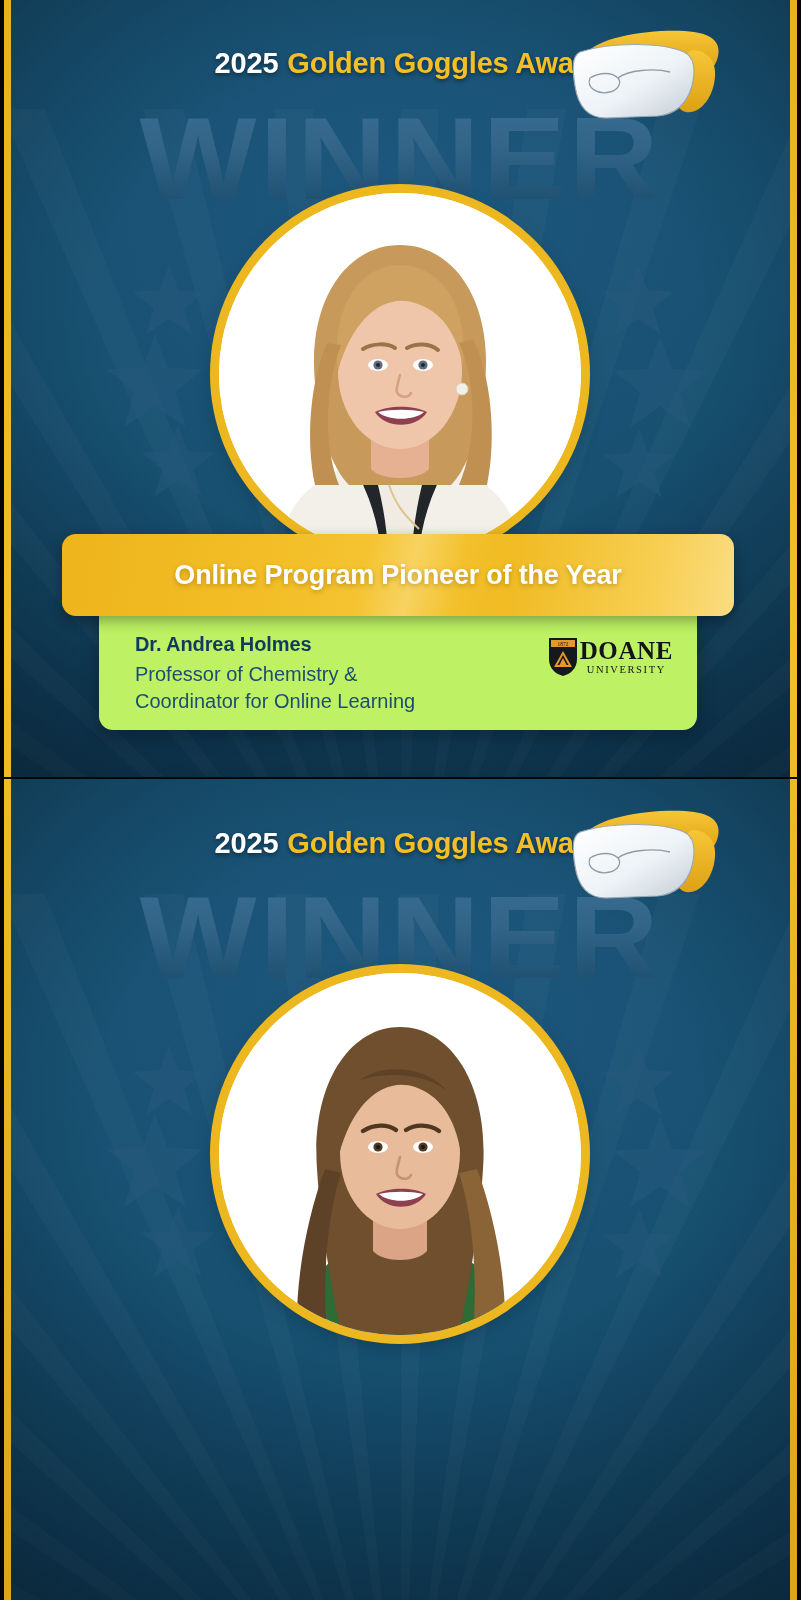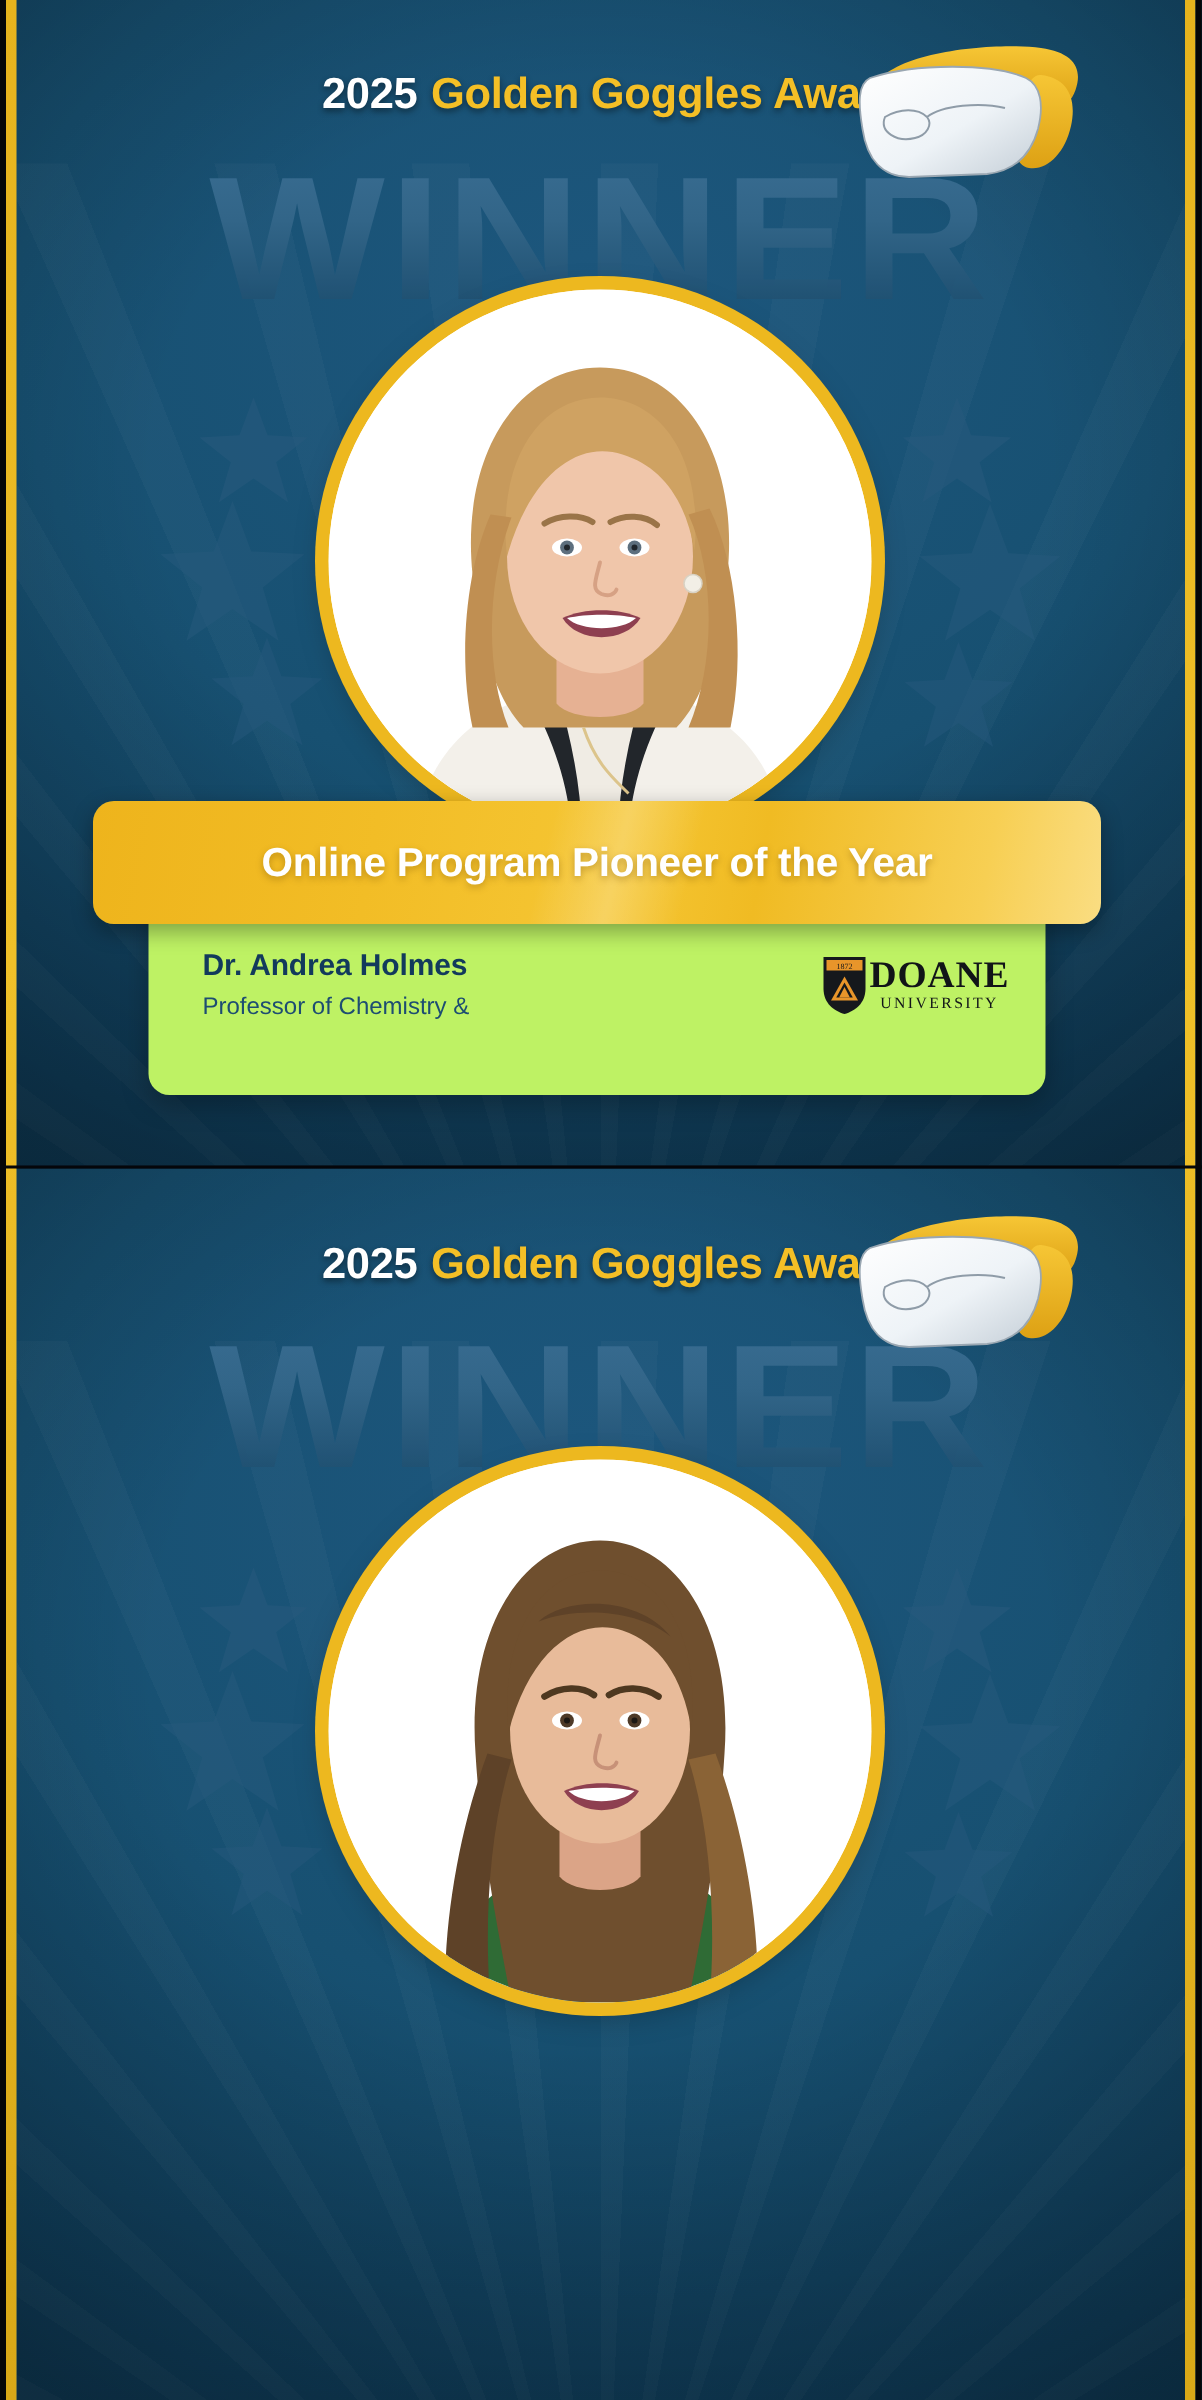--- a/index.html
+++ b/index.html
@@ -116,21 +116,21 @@
     left:99px;width:598px;
     background:#bef264;
     border-radius:14px;
     box-shadow:0 6px 18px rgba(0,0,0,.28);
   }
   .p1 .card{top:565px;height:165px;}
   .card-inner{position:absolute;left:36px;right:24px;display:flex;align-items:flex-start;justify-content:space-between;}
   .p1 .card-inner{top:68px;}
   .who{max-width:430px;}
   .who-name{font-size:20px;font-weight:700;color:#123a5c;letter-spacing:-.1px;margin-bottom:5px;line-height:1.15;}
-  .who-title{font-size:16px;font-weight:400;color:#1d4d72;line-height:1.35;}
+  .who-title{font-size:20px;font-weight:400;color:#1d4d72;line-height:1.35;}
 
   
   .doane{display:flex;align-items:center;gap:2px;margin-top:4px;}
   .doane-wordmark{display:flex;flex-direction:column;align-items:center;line-height:1;}
   .doane-name{font-family:"Liberation Serif","DejaVu Serif",serif;font-size:25px;font-weight:700;
      color:#111418;letter-spacing:.6px;}
   .doane-sub{font-family:"Liberation Serif","DejaVu Serif",serif;font-size:10.5px;font-weight:400;
      color:#111418;letter-spacing:1.6px;margin-top:2px;}
 </style>
 </head>
@@ -219,20 +219,21 @@
 
         <path d="M170 292 C178 316 190 326 200 336" stroke="#dcc48b" stroke-width="2" fill="none"></path>
       </svg>
     </div>
 
     <div class="card">
       <div class="card-inner">
         <div class="who">
           <div class="who-name">Dr. Andrea Holmes</div>
           <div class="who-title">Professor of Chemistry &amp;</div>
+          <div class="who-title">Coordinator for Online Learning</div>
         </div>
         <div class="doane">
           <svg width="30" height="40" viewBox="0 0 30 40">
             <path d="M1 1 H29 V22 C29 32 22 37 15 39 C8 37 1 32 1 22 Z" fill="#15181c"></path>
             <rect x="3" y="3" width="24" height="7" fill="#e8952a"></rect>
             <text x="15" y="9" text-anchor="middle" font-family="Liberation Serif, serif" font-size="5.4" fill="#15181c">1872</text>
             <path d="M15 14 L24 30 H6 Z" fill="#e8952a"></path>
             <path d="M15 18 L20.5 28 H9.5 Z" fill="#15181c"></path>
             <path d="M15 21 L18.6 28 H11.4 Z" fill="#e8952a"></path>
           </svg>

